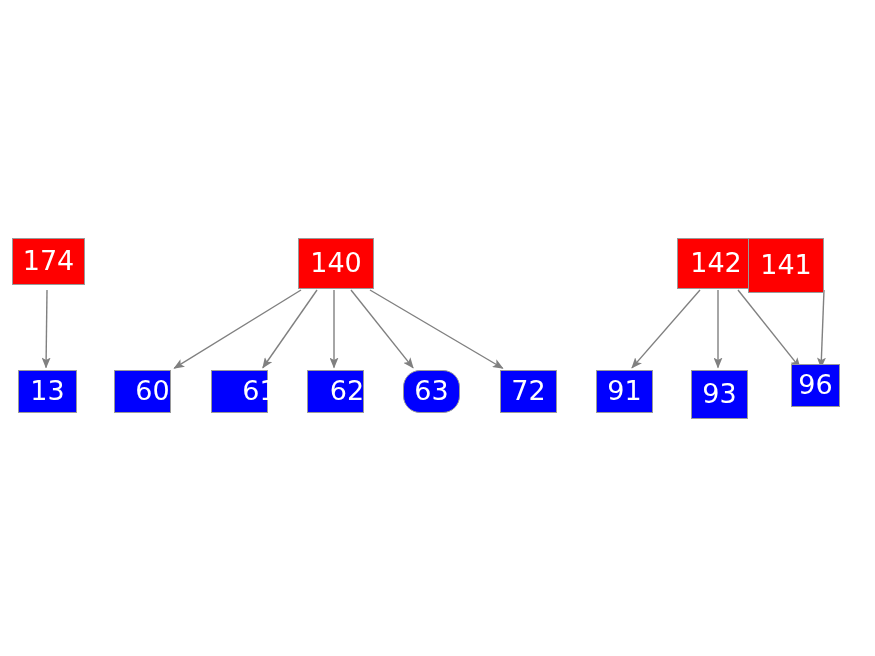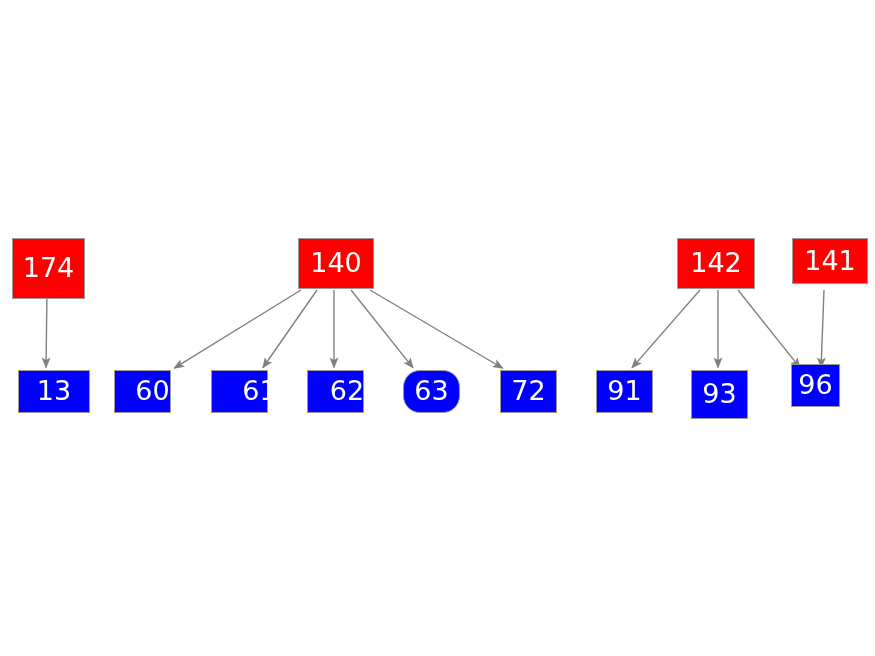--- a/index.html
+++ b/index.html
@@ -69,33 +69,33 @@
         <line x1="351" y1="290" x2="413.06476890619234" y2="367.8272498982412" stroke="#808080" stroke-width="1.4" marker-end="url(#arrowhead)"></line>
         <line x1="370" y1="290" x2="502.7078429686079" y2="368.2382059292539" stroke="#808080" stroke-width="1.4" marker-end="url(#arrowhead)"></line>
         <line x1="700" y1="290" x2="631.9867440799391" y2="367.87024953166406" stroke="#808080" stroke-width="1.4" marker-end="url(#arrowhead)"></line>
         <line x1="718" y1="290" x2="718" y2="367.5" stroke="#808080" stroke-width="1.4" marker-end="url(#arrowhead)"></line>
         <line x1="738" y1="290" x2="800.0647689061923" y2="367.8272498982412" stroke="#808080" stroke-width="1.4" marker-end="url(#arrowhead)"></line>
         <line x1="824" y1="290" x2="821.056920997883" y2="367.5010803890802" stroke="#808080" stroke-width="1.4" marker-end="url(#arrowhead)"></line>
       </g>
   </svg>
 
   <div id="nodes">
-      <div class="node source" style="left: 12px; top: 238px; width: 73px; height: 61px;">
+      <div class="node source" style="left: 12px; top: 238px; width: 73px; height: 47px;">
         <span class="node-label">174</span>
       </div>
       <div class="node source" style="left: 298px; top: 238px; width: 76px; height: 51px;">
         <span class="node-label">140</span>
       </div>
       <div class="node source" style="left: 677px; top: 238px; width: 78px; height: 51px;">
         <span class="node-label">142</span>
       </div>
-      <div class="node source" style="left: 792px; top: 238px; width: 76px; height: 46px;">
+      <div class="node source" style="left: 748px; top: 238px; width: 76px; height: 55px;">
         <span class="node-label">141</span>
       </div>
-      <div class="node target" style="left: 18px; top: 370px; width: 72px; height: 43px;">
+      <div class="node target" style="left: 18px; top: 370px; width: 59px; height: 43px;">
         <span class="node-label">13</span>
       </div>
       <div class="node target" style="left: 114px; top: 370px; width: 57px; height: 43px; padding-left: 20px;">
         <span class="node-label">60</span>
       </div>
       <div class="node target" style="left: 211px; top: 370px; width: 57px; height: 43px; padding-left: 40px;">
         <span class="node-label">61</span>
       </div>
       <div class="node target" style="left: 307px; top: 370px; width: 57px; height: 43px; padding-left: 23px;">
         <span class="node-label">62</span>

